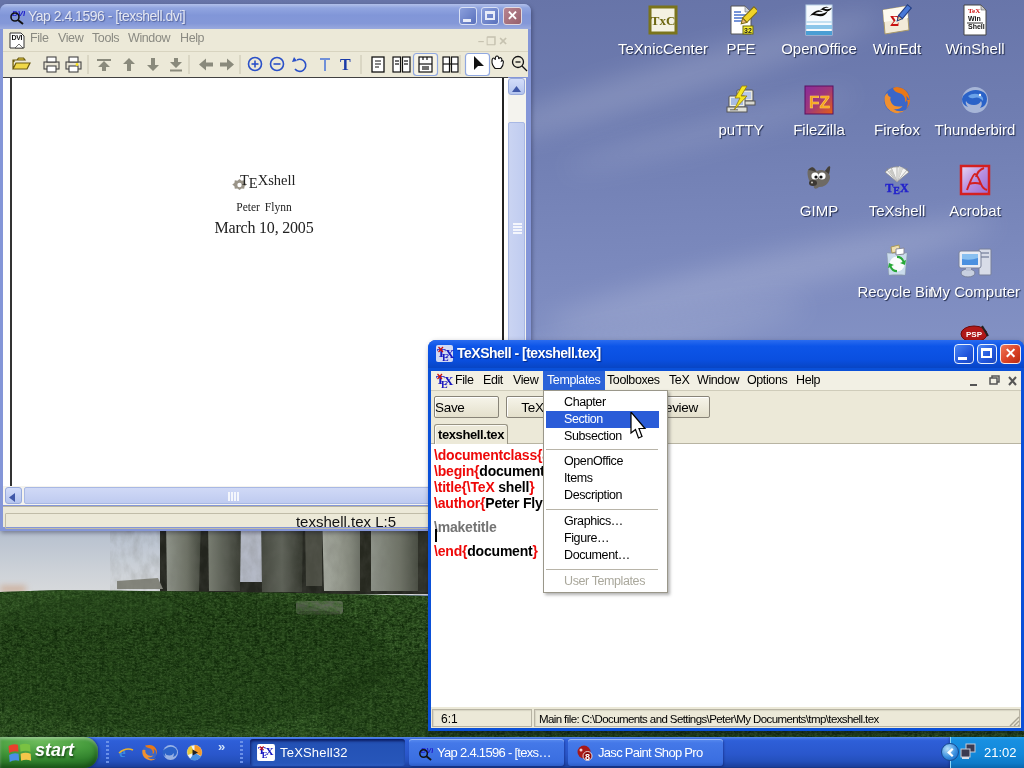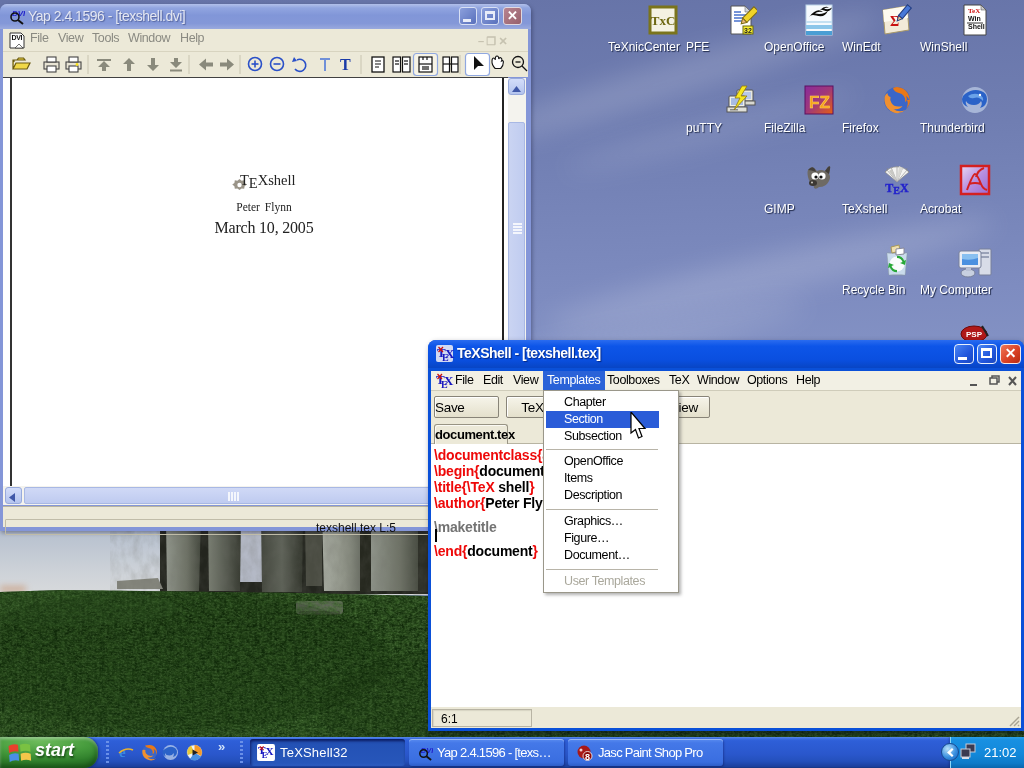--- a/index.html
+++ b/index.html
@@ -1,19 +1,19 @@
 <!DOCTYPE html>
 <html><head><meta charset="utf-8">
 <style>
 *{margin:0;padding:0;box-sizing:border-box}
 html,body{width:1024px;height:768px;overflow:hidden}
 body{position:relative;font-family:"Liberation Sans",sans-serif;background:linear-gradient(178deg,#6673a7 0%,#6f7db1 18%,#7e8cc0 40%,#8c9ccb 62%,#96a6d2 80%,#9fb0d8 100%)}
 .abs{position:absolute}
 .cloud{position:absolute;background:rgba(255,255,255,.5);filter:blur(13px);border-radius:50%}
-.iconlabel{position:absolute;color:#fff;font-size:12px;width:110px;text-shadow:1px 1px 1px rgba(20,30,60,.9);letter-spacing:0px;white-space:nowrap}
+.iconlabel{position:absolute;color:#fff;font-size:15px;text-align:center;width:110px;text-shadow:1px 1px 1px rgba(20,30,60,.9);letter-spacing:0px;white-space:nowrap}
 </style></head>
 <body>
 
 <div class="cloud" style="left:470px;top:60px;width:420px;height:34px;transform:rotate(-17deg);opacity:.32"></div>
 <div class="cloud" style="left:560px;top:120px;width:300px;height:22px;transform:rotate(-15deg);opacity:.25"></div>
 <div class="cloud" style="left:540px;top:255px;width:460px;height:38px;transform:rotate(-13deg);opacity:.33"></div>
 <div class="cloud" style="left:430px;top:330px;width:380px;height:30px;transform:rotate(-12deg);opacity:.28"></div>
 <div class="cloud" style="left:470px;top:430px;width:420px;height:40px;transform:rotate(-14deg);opacity:.3"></div>
 <div class="cloud" style="left:600px;top:560px;width:460px;height:44px;transform:rotate(-10deg);opacity:.3"></div>
 <div class="cloud" style="left:330px;top:640px;width:400px;height:40px;transform:rotate(-11deg);opacity:.25"></div>
@@ -392,21 +392,21 @@
  <div class="abs" style="left:3px;top:482px;width:505px;height:19px;background:#f4f3ee">
   <div class="abs" style="left:2px;top:1px;width:17px;height:17px;border-radius:3px;background:linear-gradient(180deg,#d3ddfa,#b4c4ee);border:1px solid #98aadc"><svg width="7" height="9" viewBox="0 0 7 9" style="margin:3px 0 0 3px">
           <polygon points="0,4.5 6,0 6,9" fill="#4058a8"></polygon>
         </svg></div>
   <div class="abs" style="left:21px;top:1px;width:416px;height:17px;background:linear-gradient(180deg,#d0d9f6,#bfcbf0);border:1px solid #a8b8e4;border-radius:2px">
    <div class="abs" style="left:203px;top:4px;width:1.5px;height:9px;background:#f4f6fc;box-shadow:3px 0 #f4f6fc,6px 0 #f4f6fc,9px 0 #f4f6fc"></div>
   </div>
  </div>
 
  <div class="abs" style="left:3px;top:502px;width:525px;height:21px;background:#ece9d8;border-top:1px solid #b8b4a0">
-  <div class="abs" style="left:2px;top:12px;width:424px;height:16px;border:1px solid #c0bca8;border-radius:1px;font-size:12px;color:#111;text-align:right;padding-right:32px;line-height:16px">texshell.tex L:5</div>
+  <div class="abs" style="left:2px;top:6px;width:424px;height:16px;border:1px solid #c0bca8;border-radius:1px;font-size:15px;color:#111;text-align:right;padding-right:32px;line-height:16px">texshell.tex L:5</div>
   <div class="abs" style="left:428px;top:2px;width:95px;height:16px;border:1px solid #c0bca8;border-radius:1px"></div>
  </div>
 </div>
 
 <div class="abs" style="left:428px;top:340px;width:596px;height:391px;border-radius:8px 8px 0 0;background:#0a50d8;box-shadow:2px 3px 6px rgba(0,0,30,.45)">
 
  <div class="abs" style="left:0;top:0;width:596px;height:28px;border-radius:8px 8px 0 0;background:linear-gradient(180deg,#2a6cf0 0%,#0d55e8 22%,#0a4fe0 70%,#0845c4 100%)">
   <svg class="abs" style="left:8px;top:5px" width="19" height="18" viewBox="0 0 19 18">
         <rect x="0" y="0" width="17" height="17" rx="2" fill="#e8e8f4" opacity="0.9"></rect>
         <text x="1" y="12" font-size="13" font-weight="bold" fill="#1818c0" font-family="Liberation Serif">T</text>
@@ -451,46 +451,47 @@
       </svg>
  </div>
 
  <div class="abs" style="left:3px;top:51px;width:590px;height:31px;background:#ece9d8">
   <div class="abs" style="left:3px;top:5px;width:65px;height:22px;background:linear-gradient(180deg,#f6f4ea,#e4e0cc);border:1px solid #888478;border-radius:2px;box-shadow:inset 1px 1px 0 #fff;font-size:13.5px;text-align:left;line-height:21px;letter-spacing:-0.3px">Save</div>
   <div class="abs" style="left:75px;top:5px;width:66px;height:22px;background:linear-gradient(180deg,#f6f4ea,#e4e0cc);border:1px solid #888478;border-radius:2px;box-shadow:inset 1px 1px 0 #fff;font-size:13.5px;text-align:center;line-height:21px;letter-spacing:-0.3px">TeX…</div>
   <div class="abs" style="left:209px;top:5px;width:70px;height:22px;background:linear-gradient(180deg,#f6f4ea,#e4e0cc);border:1px solid #888478;border-radius:2px;box-shadow:inset 1px 1px 0 #fff;font-size:13.5px;text-align:center;line-height:21px;letter-spacing:-0.3px">Preview</div>
  </div>
 
  <div class="abs" style="left:3px;top:82px;width:590px;height:22px;background:#ece9d8;border-bottom:1px solid #b8b4a2">
-  <div class="abs" style="left:3px;top:2px;width:74px;height:20px;background:#ece9d8;border:1px solid #989484;border-bottom:none;border-radius:3px 3px 0 0;box-shadow:inset 1px 1px 0 #fbfaf4;font-size:13px;font-weight:bold;text-align:center;line-height:19px;letter-spacing:-0.4px">document.tex</div>
+  <div class="abs" style="left:3px;top:2px;width:74px;height:20px;background:#ece9d8;border:1px solid #989484;border-bottom:none;border-radius:3px 3px 0 0;box-shadow:inset 1px 1px 0 #fbfaf4;font-size:13px;font-weight:bold;text-align:center;line-height:19px;letter-spacing:-0.4px">texshell.tex</div>
  </div>
 
  <div class="abs" style="left:3px;top:104px;width:590px;height:262px;background:#fff;font-size:14px;font-weight:bold;letter-spacing:-0.2px;line-height:16px;white-space:pre">
   <div class="abs" style="left:3px;top:3px;color:#ee0808">\documentclass{article}</div>
   <div class="abs" style="left:3px;top:19px;color:#ee0808">\begin{<span style="color:#000">document</span>}</div>
   <div class="abs" style="left:3px;top:35px;color:#ee0808">\title{\TeX <span style="color:#000">shell</span>}</div>
   <div class="abs" style="left:3px;top:51px;color:#ee0808">\author{<span style="color:#000">Peter Flynn</span>}</div>
   <div class="abs" style="left:3px;top:75px;color:#737373">\maketitle</div>
   <div class="abs" style="left:4px;top:85px;width:1.5px;height:13px;background:#000"></div>
   <div class="abs" style="left:3px;top:99px;color:#ee0808">\end{<span style="color:#000">document</span>}</div>
  </div>
 
  <div class="abs" style="left:3px;top:366px;width:590px;height:22px;background:#ece9d8;border-top:1px solid #fff">
   <div class="abs" style="left:1px;top:2px;width:100px;height:18px;border:1px solid #b8b4a4;box-shadow:inset 1px 1px 1px #d8d4c4;font-size:12px;line-height:18px;padding-left:8px">6:1</div>
+  <div class="abs" style="left:103px;top:2px;width:486px;height:18px;border:1px solid #b8b4a4;box-shadow:inset 1px 1px 1px #d8d4c4;font-size:11.5px;line-height:18px;padding-left:4px;letter-spacing:-0.6px">Main file: C:\Documents and Settings\Peter\My Documents\tmp\texshell.tex</div>
   <svg class="abs" style="left:578px;top:9px" width="11" height="11" viewBox="0 0 11 11">
         <g stroke="#a8a494" stroke-width="1.4">
           <line x1="10" y1="1" x2="1" y2="10"></line>
           <line x1="10" y1="5" x2="5" y2="10"></line>
           <line x1="10" y1="9" x2="9" y2="10"></line>
         </g>
       </svg>
  </div>
 </div>
 
-<div class="abs" style="left:543px;top:390px;width:136px;height:203px;background:#fff;border:1px solid #9a978a;box-shadow:2px 2px 3px rgba(60,60,60,.4);font-size:12.5px;letter-spacing:-0.4px;color:#000">
+<div class="abs" style="left:543px;top:390px;width:125px;height:203px;background:#fff;border:1px solid #9a978a;box-shadow:2px 2px 3px rgba(60,60,60,.4);font-size:12.5px;letter-spacing:-0.4px;color:#000">
  <div class="abs" style="left:20px;top:4px">Chapter</div>
  <div class="abs" style="left:2px;top:20px;width:113px;height:17px;background:#2a5cd8"></div>
  <div class="abs" style="left:20px;top:21px;color:#fff">Section</div>
  <div class="abs" style="left:20px;top:38px">Subsection</div>
  <div class="abs" style="left:2px;top:57.5px;width:112px;height:1px;background:#b8b4a8"></div>
  <div class="abs" style="left:20px;top:63px">OpenOffice</div>
  <div class="abs" style="left:20px;top:80px">Items</div>
  <div class="abs" style="left:20px;top:97px">Description</div>
  <div class="abs" style="left:2px;top:117.5px;width:112px;height:1px;background:#b8b4a8"></div>
  <div class="abs" style="left:20px;top:123px">Graphics…</div>

